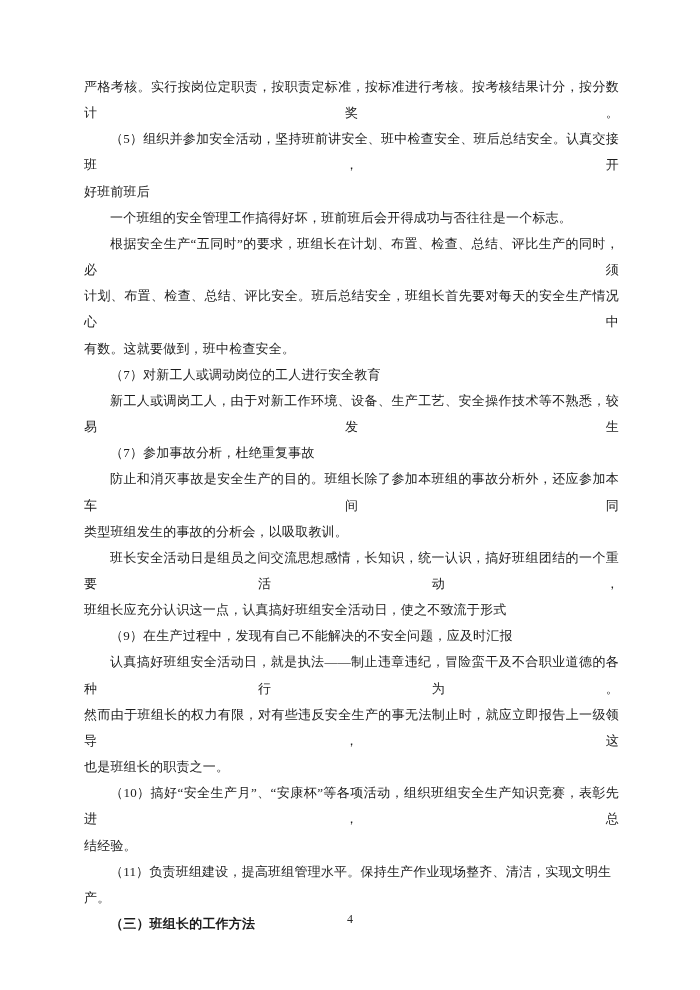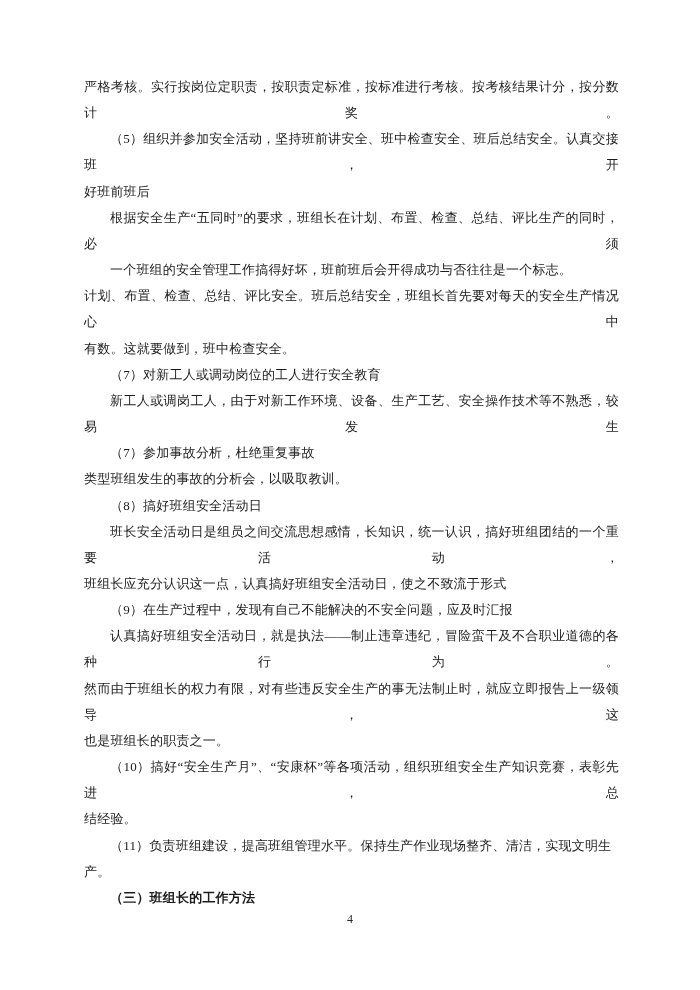--- a/index.html
+++ b/index.html
@@ -53,29 +53,29 @@
   }
 </style>
 </head>
 <body>
 
 <div class="page">
   <div class="content" id="text-body">
       <div class="line fill">严格考核。实行按岗位定职责，按职责定标准，按标准进行考核。按考核结果计分，按分数计奖。</div>
       <div class="line indent fill">（5）组织并参加安全活动，坚持班前讲安全、班中检查安全、班后总结安全。认真交接班，开</div>
       <div class="line">好班前班后</div>
+      <div class="line indent">一个班组的安全管理工作搞得好坏，班前班后会开得成功与否往往是一个标志。</div>
       <div class="line indent fill">根据安全生产“五同时”的要求，班组长在计划、布置、检查、总结、评比生产的同时，必须</div>
-      <div class="line indent">一个班组的安全管理工作搞得好坏，班前班后会开得成功与否往往是一个标志。</div>
       <div class="line fill">计划、布置、检查、总结、评比安全。班后总结安全，班组长首先要对每天的安全生产情况心中</div>
       <div class="line">有数。这就要做到，班中检查安全。</div>
       <div class="line indent">（7）对新工人或调动岗位的工人进行安全教育</div>
       <div class="line indent fill">新工人或调岗工人，由于对新工作环境、设备、生产工艺、安全操作技术等不熟悉，较易发生</div>
       <div class="line indent">（7）参加事故分析，杜绝重复事故</div>
+      <div class="line indent fill">防止和消灭事故是安全生产的目的。班组长除了参加本班组的事故分析外，还应参加本车间同</div>
       <div class="line">类型班组发生的事故的分析会，以吸取教训。</div>
-      <div class="line indent">（8）搞好班组安全活动日</div>
       <div class="line indent fill">班长安全活动日是组员之间交流思想感情，长知识，统一认识，搞好班组团结的一个重要活动，</div>
       <div class="line">班组长应充分认识这一点，认真搞好班组安全活动日，使之不致流于形式</div>
       <div class="line indent">（9）在生产过程中，发现有自己不能解决的不安全问题，应及时汇报</div>
       <div class="line indent fill">认真搞好班组安全活动日，就是执法——制止违章违纪，冒险蛮干及不合职业道德的各种行为。</div>
       <div class="line fill">然而由于班组长的权力有限，对有些违反安全生产的事无法制止时，就应立即报告上一级领导，这</div>
       <div class="line">也是班组长的职责之一。</div>
       <div class="line indent fill">（10）搞好“安全生产月”、“安康杯”等各项活动，组织班组安全生产知识竞赛，表彰先进，总</div>
       <div class="line">结经验。</div>
       <div class="line indent">（11）负责班组建设，提高班组管理水平。保持生产作业现场整齐、清洁，实现文明生产。</div>
       <div class="line indent bold">（三）班组长的工作方法</div>

